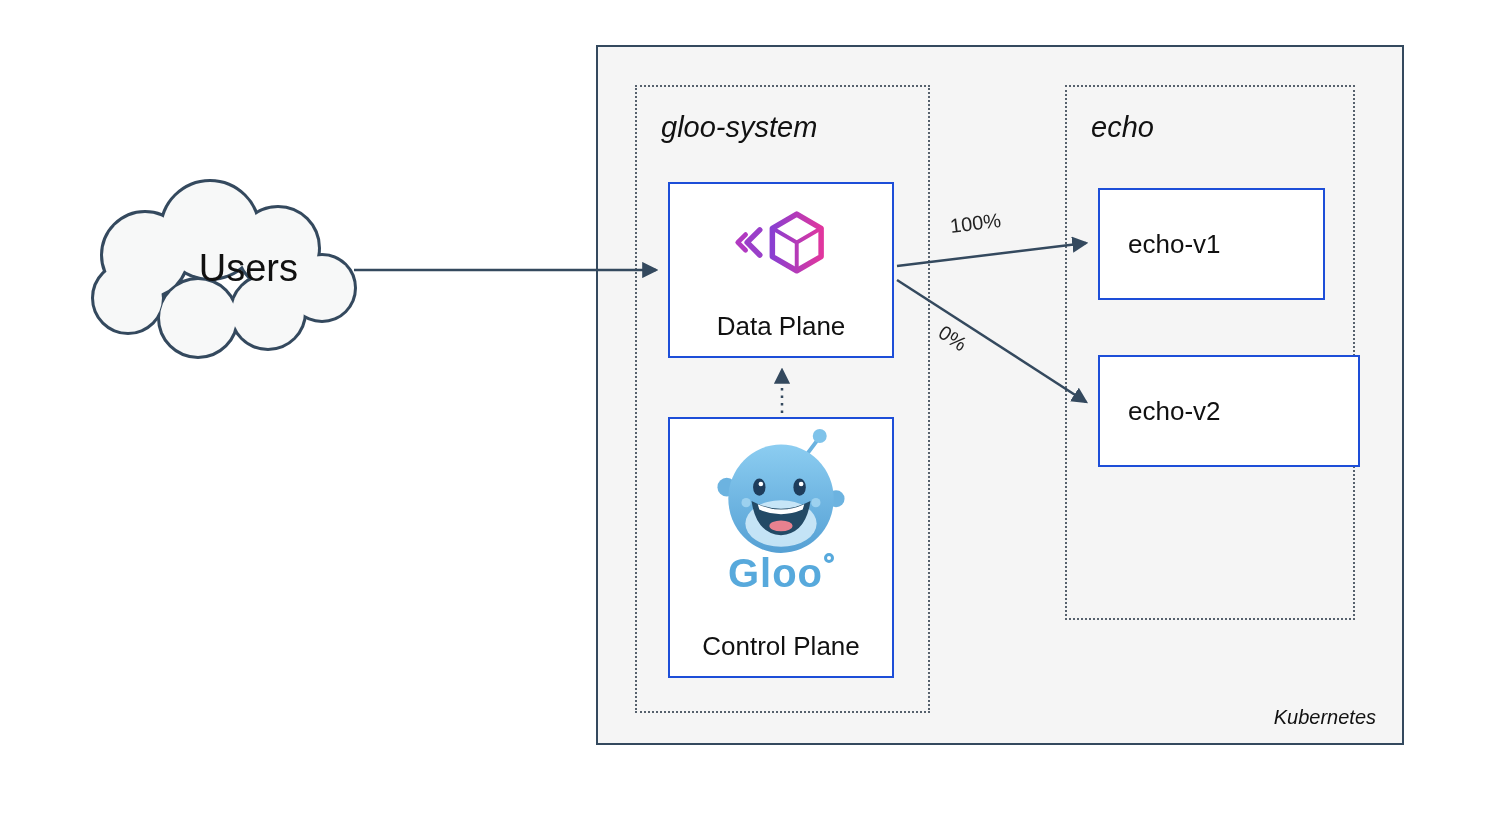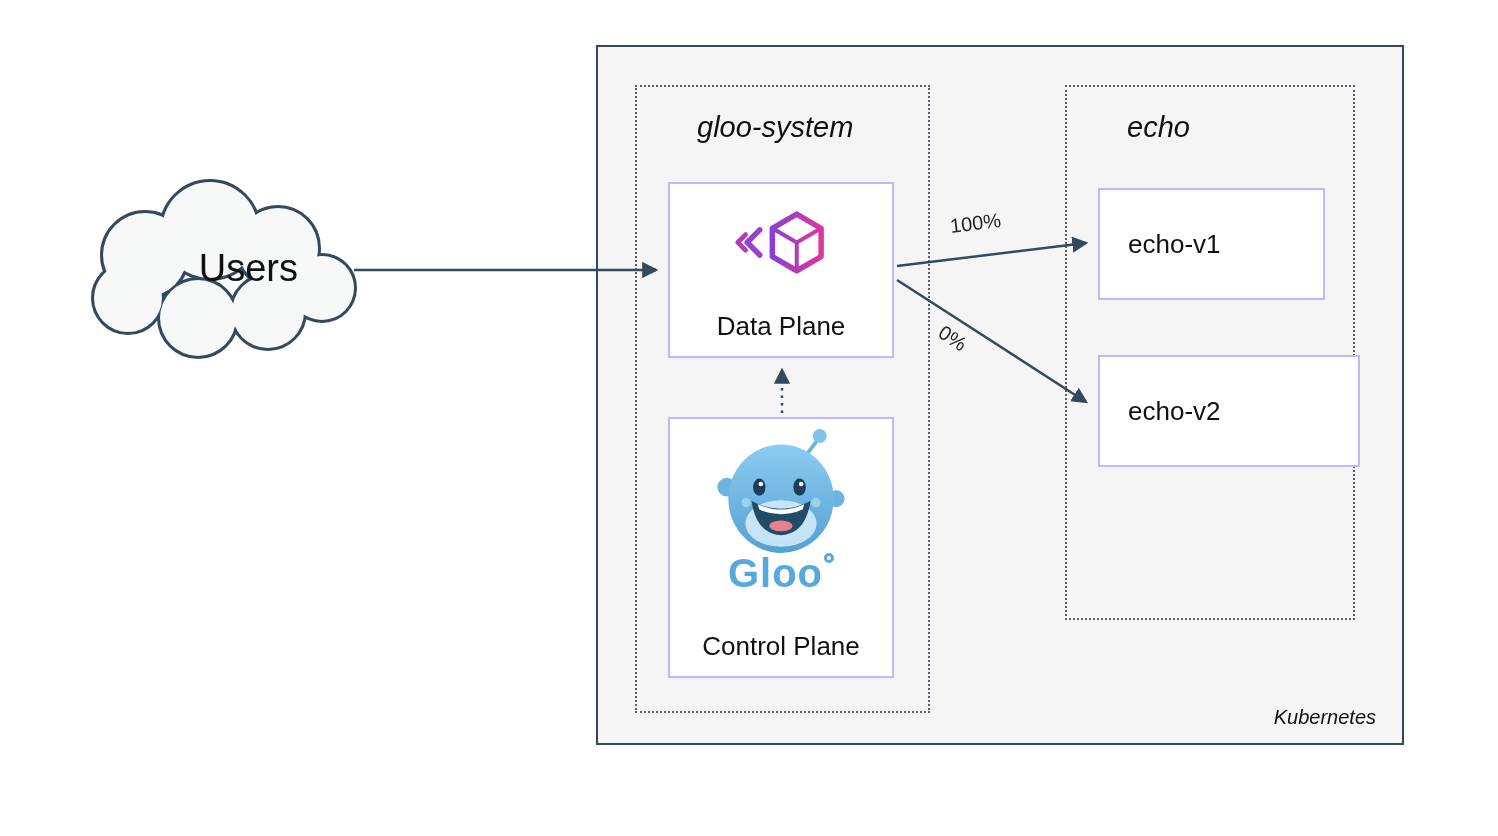--- a/index.html
+++ b/index.html
@@ -42,26 +42,25 @@
     z-index: 1;
   }
   .ns-gloo { left: 635px; top: 85px; width: 295px; height: 628px; }
   .ns-echo { left: 1065px; top: 85px; width: 290px; height: 535px; }
   .ns-label {
     position: absolute;
     left: 24px; top: 24px;
     font-style: italic;
     font-size: 29px;
     color: #111;
-    margin-left: 36px;
   }
   .node {
     position: absolute;
     background: #ffffff;
-    border: 2px solid #c4b5fd;
+    border: 2px solid #1d4ed8;
     z-index: 2;
   }
   .node-data-plane { left: 668px; top: 182px; width: 226px; height: 176px; }
   .node-control-plane { left: 668px; top: 417px; width: 226px; height: 261px; }
   .node-echo-v1 { left: 1098px; top: 188px; width: 227px; height: 112px; }
   .node-echo-v2 { left: 1098px; top: 355px; width: 262px; height: 112px; }
   .node-label {
     position: absolute;
     left: 0; right: 0;
     bottom: 14px;

